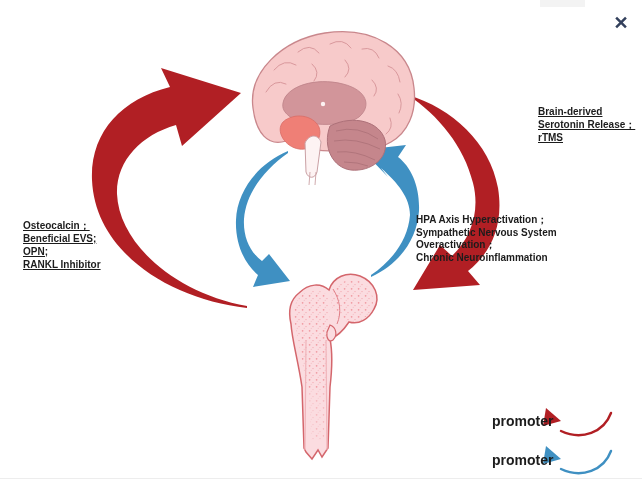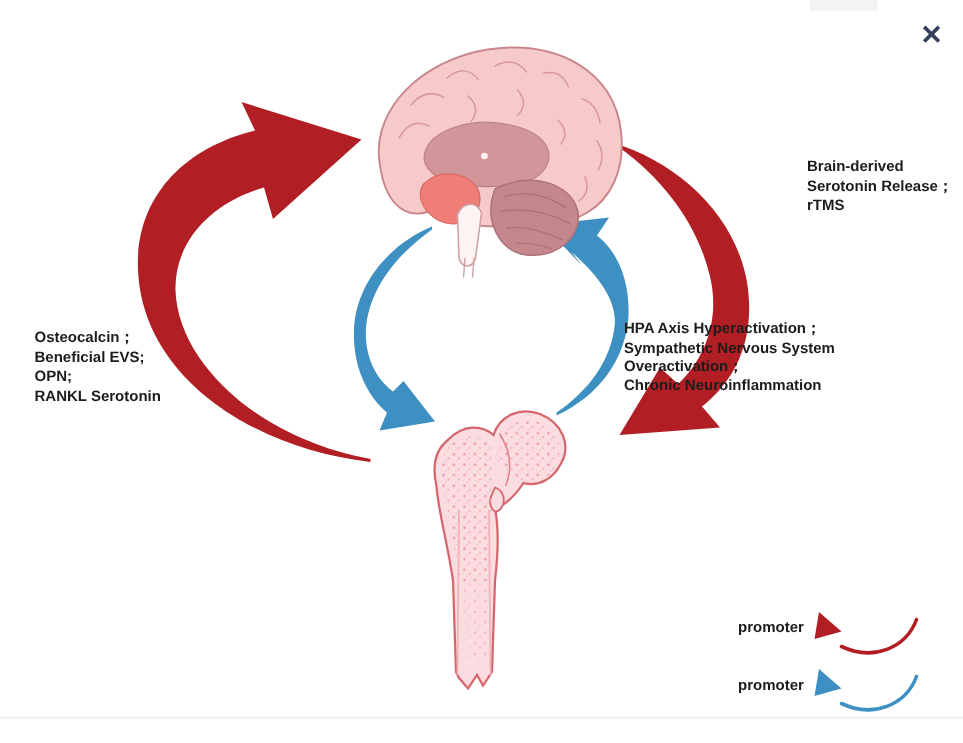--- a/index.html
+++ b/index.html
@@ -5,30 +5,30 @@
   html,body{margin:0;padding:0;background:#ffffff;}
   .stage{
     position:relative;width:642px;height:495px;background:#ffffff;overflow:hidden;
     font-family:"Liberation Sans",sans-serif;
   }
   .diagram-svg{position:absolute;left:0;top:0;}
   .label{
     position:absolute;font-size:10px;font-weight:bold;color:#1c1c1c;
     line-height:12.5px;white-space:pre-line;letter-spacing:0;
   }
-  .label.lh13{line-height:13px;}
+  .label.lh13{line-height:13px;text-decoration:underline;}
   .close-btn{
     position:absolute;right:8px;top:10px;width:26px;height:26px;
     display:flex;align-items:center;justify-content:center;
     font-size:18px;font-weight:bold;color:#33405c;cursor:pointer;
     background:transparent;border:none;line-height:1;
   }
   .top-strip{position:absolute;left:540px;top:0;width:45px;height:7px;background:#f3f3f3;}
   .bottom-line{position:absolute;left:0;top:478px;width:642px;height:1px;background:#ededed;}
-  .legend-label{position:absolute;font-size:10px;font-weight:bold;color:#1c1c1c;}
+  .legend-label{position:absolute;font-size:14px;font-weight:bold;color:#1c1c1c;}
 </style>
 </head>
 <body>
 
 <div class="stage">
 
   <div class="top-strip"></div>
 
   <button class="close-btn">✕</button>
 
@@ -185,21 +185,21 @@
     </g>
     <g>
       <path stroke="#3f90c2" d="M 611,451 C 604,470 582,479 561,469" fill="none" stroke-width="2.4" stroke-linecap="round"></path>
       <path fill="#3f90c2" d="M 546,446 L 543,464 L 561,459 Z"></path>
     </g>
   </svg>
 
   <div class="label lh13" style="left:23px;top:219px;">Osteocalcin；
 Beneficial EVS;
 OPN;
-RANKL Serotonin</div>
+RANKL Inhibitor</div>
 
 
   <div class="label lh13" style="left:538px;top:105px;">Brain-derived
 Serotonin Release；
 rTMS</div>
 
   <div class="label" style="left:416px;top:194px;margin-top:20px;">HPA Axis Hyperactivation；
 Sympathetic Nervous System
 Overactivation；
 Chronic Neuroinflammation</div>

